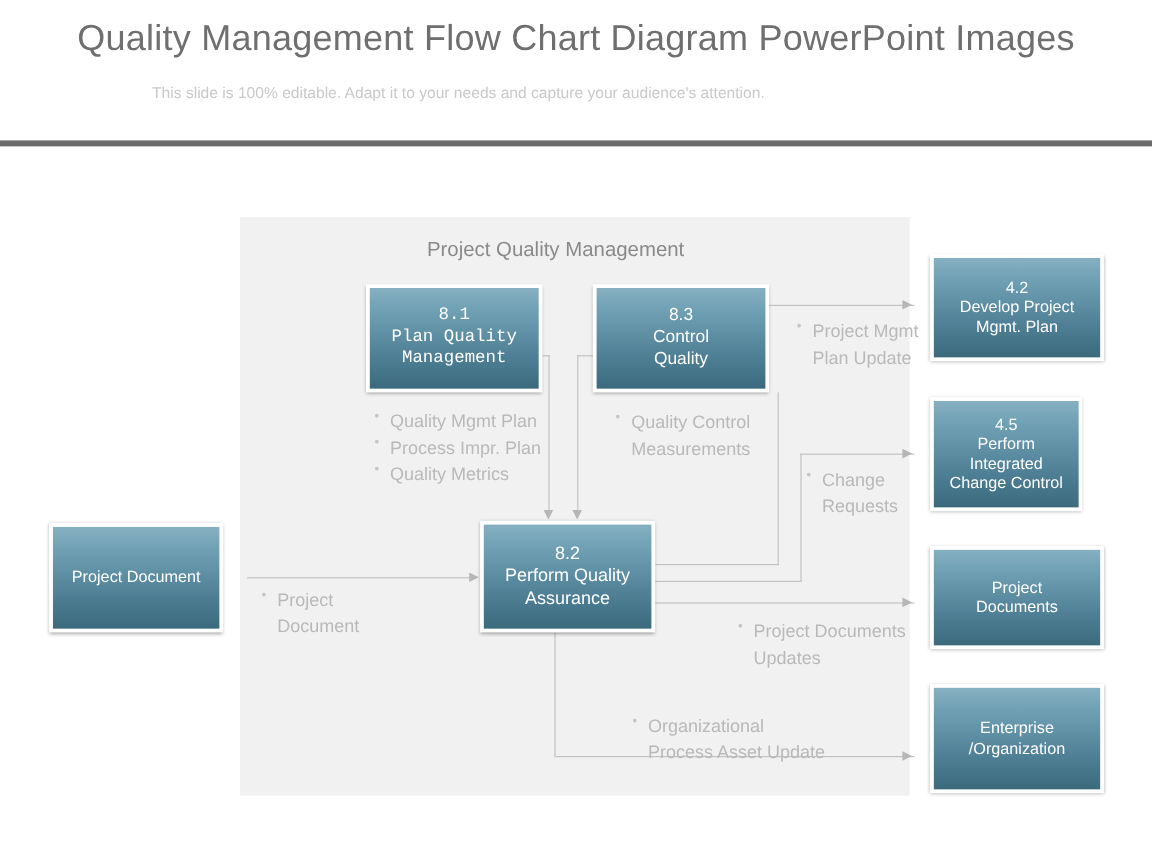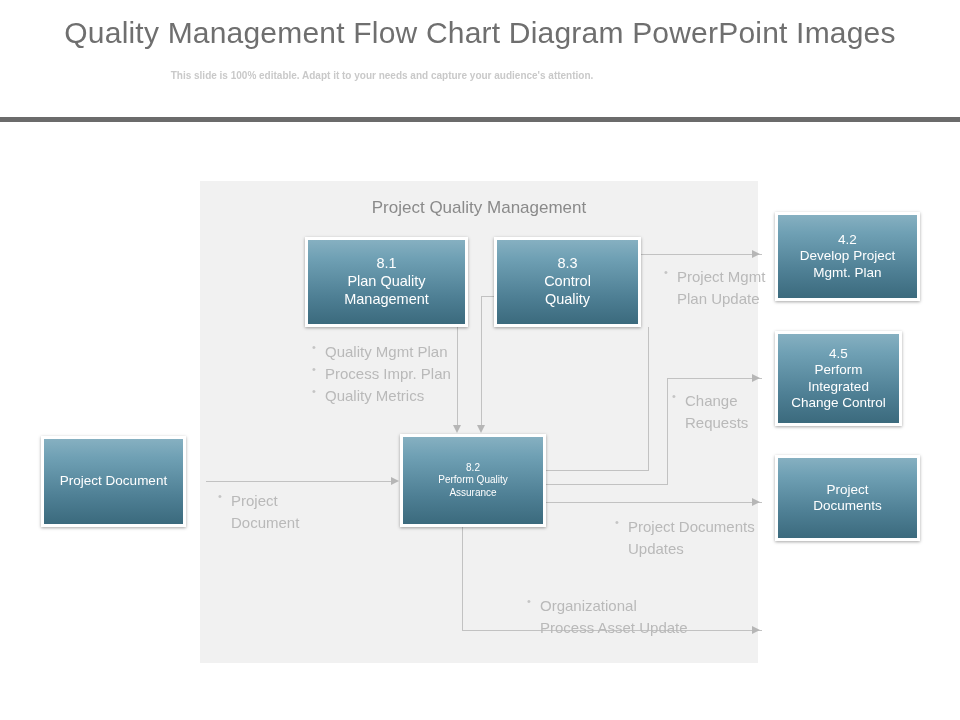--- a/index.html
+++ b/index.html
@@ -9,55 +9,55 @@
     position:relative;
   }
   
   #slide-title{
     position:absolute;left:0;top:16px;width:960px;text-align:center;
     font-size:30px;color:#6f6f6f;letter-spacing:.2px;font-weight:400;
     white-space:nowrap;
   }
   #slide-subtitle{
     position:absolute;left:0;top:70px;width:764px;text-align:center;
-    font-size:10px;color:#c9c9c9;font-weight:700;white-space:nowrap;
+    font-size:13px;color:#c9c9c9;font-weight:400;white-space:nowrap;
   }
   #header-rule{
     position:absolute;left:0;top:117px;width:960px;height:5px;background:#6b6b6b;
   }
   
   #diagram{
     position:absolute;left:0;top:0;width:960px;height:720px;
   }
   #panel{
     position:absolute;left:200px;top:181px;width:558px;height:482px;
     background:#f1f1f1;
   }
   #panel-title{
-    position:absolute;left:200px;top:198px;width:558px;text-align:center;
+    position:absolute;left:184px;top:198px;width:558px;text-align:center;
     font-size:17px;color:#8a8a8a;white-space:nowrap;
   }
   
   .pbox{
     position:absolute;
     background:linear-gradient(to bottom,#86b0c1 0%,#6fa0b4 22%,#4e7f94 68%,#3b6a7d 100%);
     border:3px solid #ffffff;
     box-shadow:0 1px 3px rgba(0,0,0,.35);
     color:#ffffff;
     display:flex;align-items:center;justify-content:center;text-align:center;
     box-sizing:border-box;
     line-height:1.22;
   }
   .pbox span{display:block;width:100%;}
   
   #box-project-document{left:41px;top:436px;width:145px;height:91px;font-size:13.5px;}
   
-  #box-81{left:305px;top:237px;width:163px;height:90px;font-size:14.5px;}
+  #box-81{left:305px;top:237px;width:147px;height:90px;font-size:14.5px;font-family:Liberation Mono, monospace;}
   #box-83{left:494px;top:237px;width:147px;height:90px;font-size:14.5px;}
-  #box-82{left:400px;top:434px;width:146px;height:93px;font-size:10px;}
+  #box-82{left:400px;top:434px;width:146px;height:93px;font-size:15px;}
   
   #box-42{left:775px;top:212px;width:145px;height:89px;font-size:13.5px;}
   #box-45{left:775px;top:331px;width:127px;height:95px;font-size:13.5px;}
   #box-project-documents{left:775px;top:455px;width:145px;height:86px;font-size:13.5px;}
   #box-enterprise{left:775px;top:570px;width:145px;height:91px;font-size:13.5px;}
   
   .bullets{
     position:absolute;color:#b9b9b9;font-size:15px;line-height:1.45;
   }
   .bullets ul{margin:0;padding:0;list-style:none;}
@@ -160,28 +160,38 @@
 Perform
 Integrated
 Change Control</span>
   </div>
 
   <div class="pbox" id="box-project-documents">
     <span style="white-space:pre-line;">Project
 Documents</span>
   </div>
 
+  <div class="pbox" id="box-enterprise">
+    <span style="white-space:pre-line;">Enterprise
+/Organization</span>
+  </div>
 
   <div class="bullets" id="lbl-81">
     <ul>
         <li>Quality Mgmt Plan</li>
         <li>Process Impr. Plan</li>
         <li>Quality Metrics</li>
       </ul>
   </div>
+  <div class="bullets" id="lbl-83">
+    <ul>
+        <li>Quality Control
+Measurements</li>
+      </ul>
+  </div>
   <div class="bullets" id="lbl-pmplan">
     <ul>
         <li>Project Mgmt
 Plan Update</li>
       </ul>
   </div>
   <div class="bullets" id="lbl-change">
     <ul>
         <li>Change
 Requests</li>

